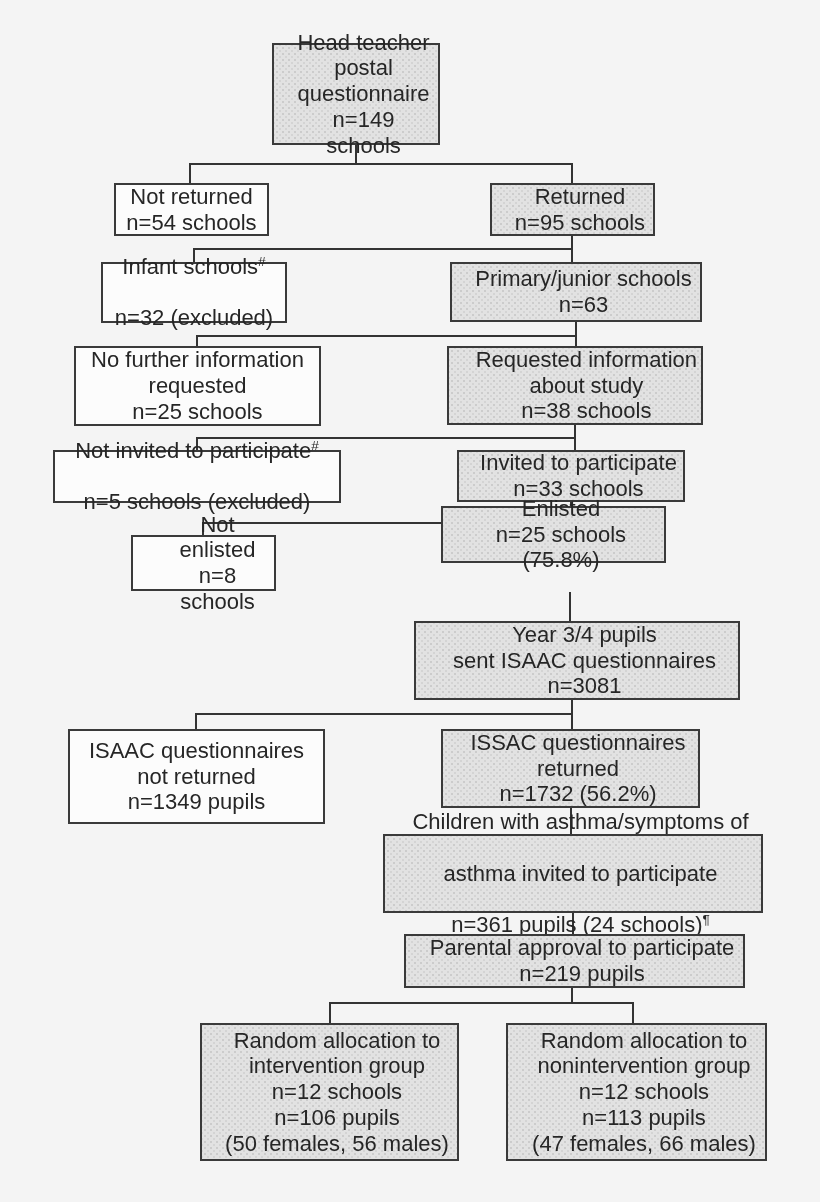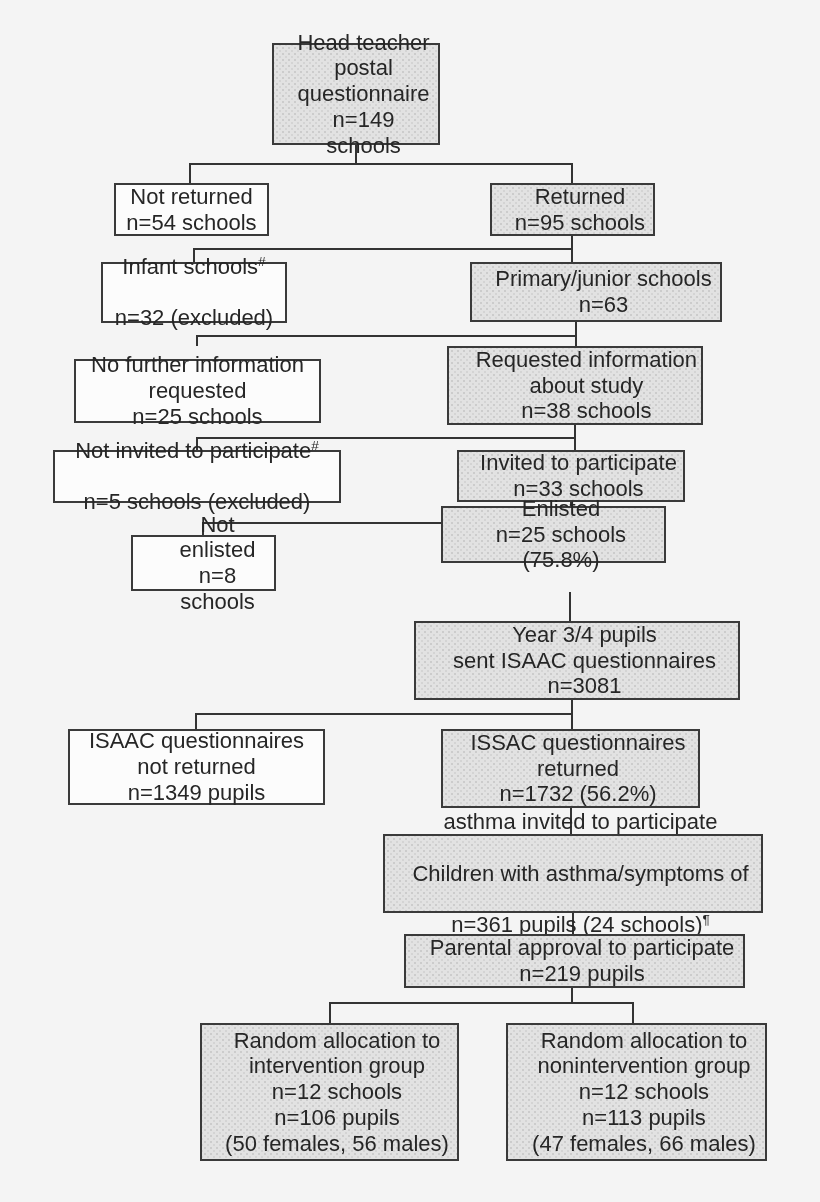--- a/index.html
+++ b/index.html
@@ -92,26 +92,26 @@
 n=95 schools</div>
   </div>
 
   <div class="node white" style="left:101px; top:262px; width:186px; height:61px;">
     <div class="txt">
       <div><span>Infant schools</span><span class="sup">#</span></div>
       <div>n=32 (excluded)</div>
     </div>
   </div>
 
-  <div class="node gray" style="left:450px; top:262px; width:252px; height:60px;margin-left:20px;">
+  <div class="node gray" style="left:450px; top:262px; width:252px; height:60px;">
     <div class="txt">Primary/junior schools
 n=63</div>
   </div>
 
-  <div class="node white" style="left:74px; top:346px; width:247px; height:64px;margin-top:13px;">
+  <div class="node white" style="left:74px; top:346px; width:247px; height:80px;">
     <div class="txt">No further information
 requested
 n=25 schools</div>
   </div>
 
   <div class="node gray" style="left:447px; top:346px; width:256px; height:79px;justify-content:flex-end;">
     <div class="txt">Requested information
 about study
 n=38 schools</div>
   </div>
@@ -137,36 +137,36 @@
     <div class="txt">Enlisted
 n=25 schools (75.8%)</div>
   </div>
 
   <div class="node gray" style="left:414px; top:621px; width:326px; height:79px;">
     <div class="txt">Year 3/4 pupils
 sent ISAAC questionnaires
 n=3081</div>
   </div>
 
-  <div class="node white" style="left:68px; top:729px; width:257px; height:76px;">
+  <div class="node white" style="left:68px; top:729px; width:257px; height:95px;">
     <div class="txt">ISAAC questionnaires
 not returned
 n=1349 pupils</div>
   </div>
 
   <div class="node gray" style="left:441px; top:729px; width:259px; height:79px;">
     <div class="txt">ISSAC questionnaires
 returned
 n=1732 (56.2%)</div>
   </div>
 
   <div class="node gray" style="left:383px; top:834px; width:380px; height:79px;">
     <div class="txt">
+      <div>Children with asthma/symptoms of</div>
       <div>asthma invited to participate</div>
-      <div>Children with asthma/symptoms of</div>
       <div><span>n=361 pupils (24 schools)</span><span class="sup">¶</span></div>
     </div>
   </div>
 
   <div class="node gray" style="left:404px; top:934px; width:341px; height:54px;">
     <div class="txt">Parental approval to participate
 n=219 pupils</div>
   </div>
 
   <div class="node gray" style="left:200px; top:1023px; width:259px; height:138px;">

